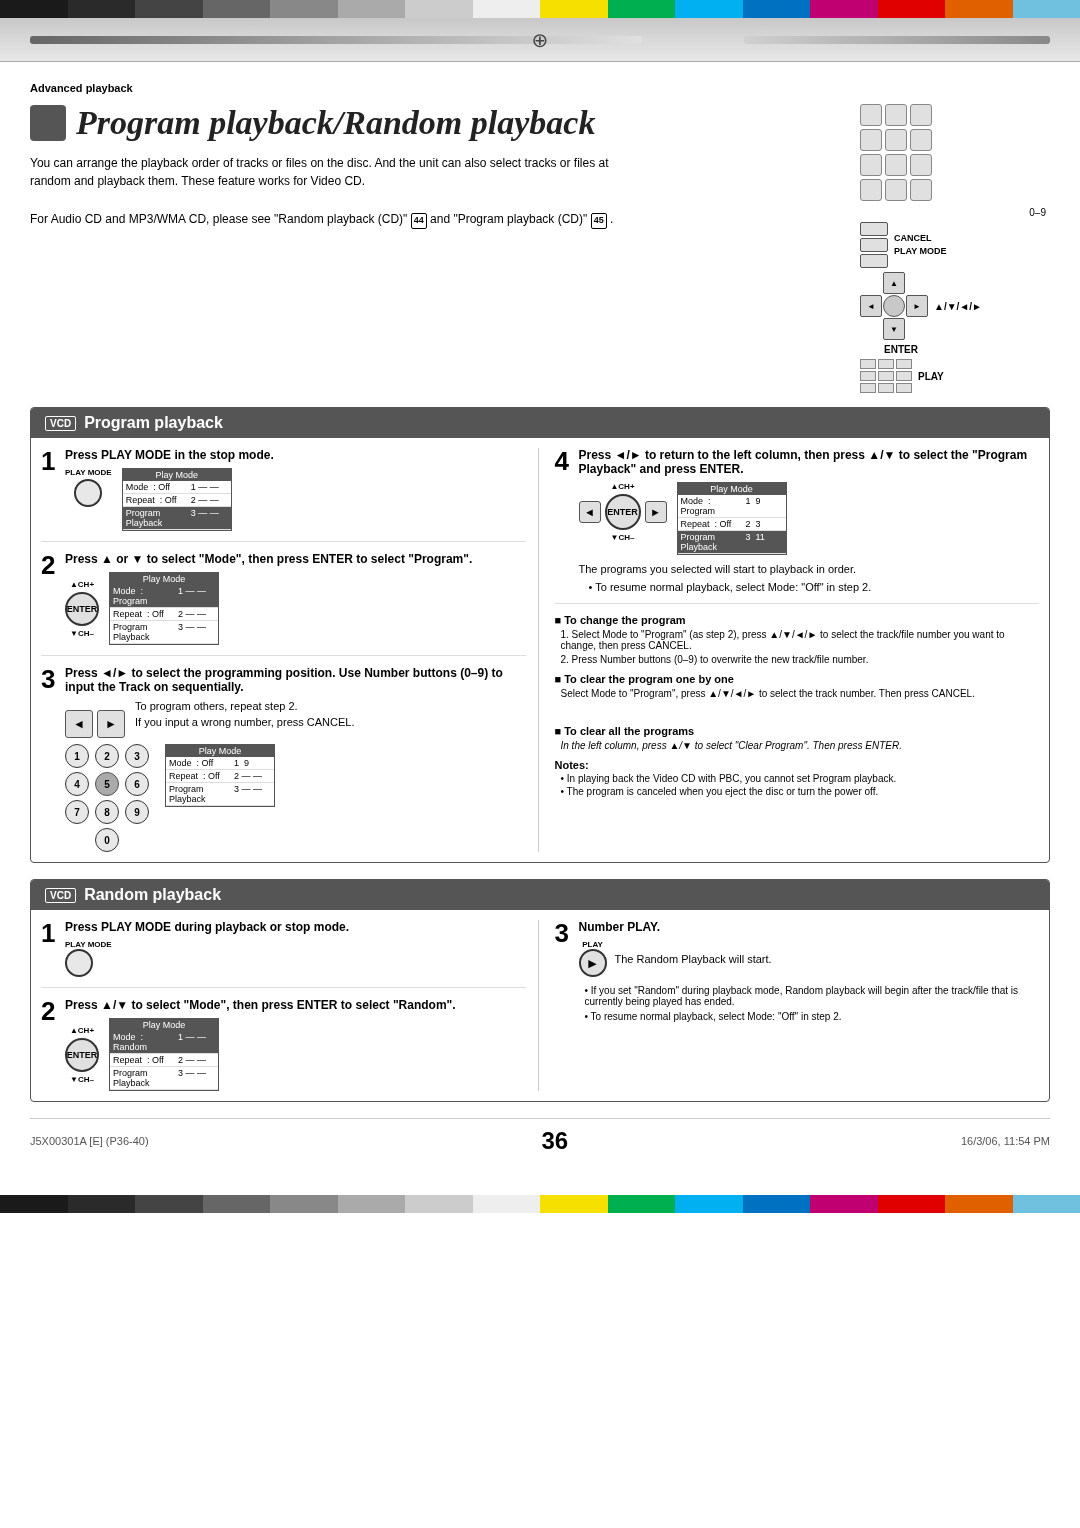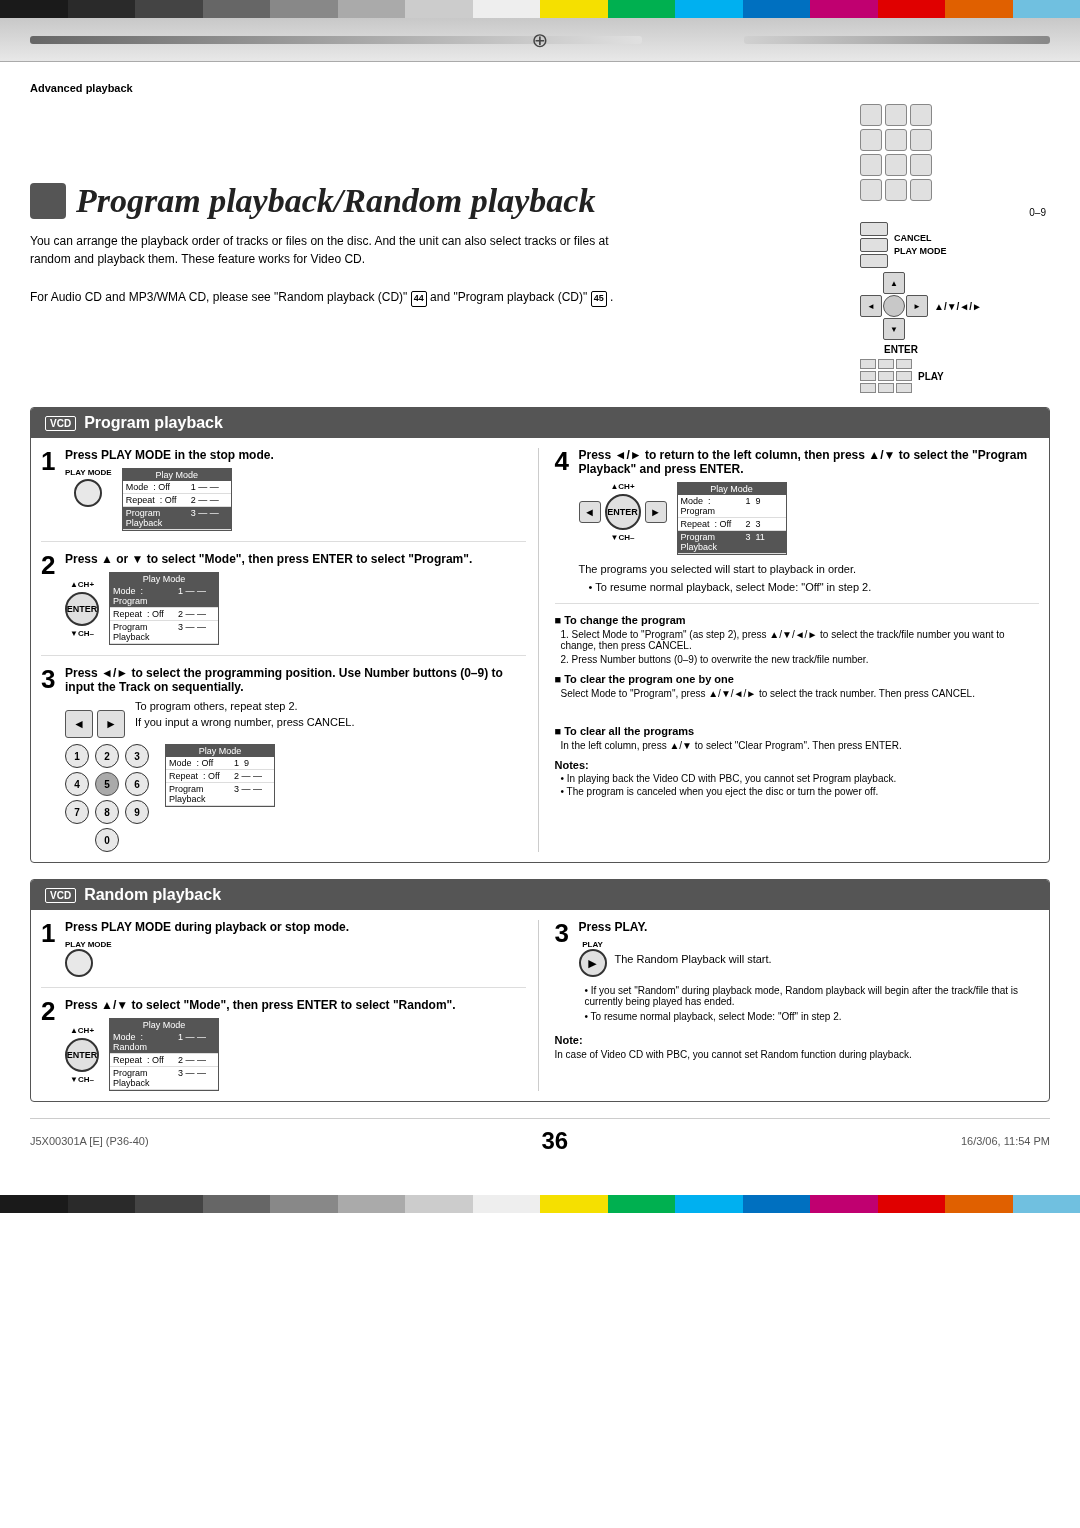--- a/index.html
+++ b/index.html
@@ -162,21 +162,21 @@
 <div style="display:flex; align-items:center; padding: 6px 30px; background: linear-gradient(to bottom, #c8c8c8, #e8e8e8); border-bottom: 1px solid #aaa; height: 44px; position: relative;">
   <div style="width: 60%; height: 8px; background: linear-gradient(to right, #666, #e0e0e0); border-radius: 3px;"></div>
   <div style="position:absolute; left:50%; top:50%; transform:translate(-50%,-50%); font-size:20px; color:#444;">⊕</div>
   <div style="width: 30%; height: 8px; background: linear-gradient(to left, #888, #d0d0d0); border-radius: 3px; margin-left: auto;"></div>
 </div>
 
 <div class="page-content">
 
   <div class="section-label">Advanced playback</div>
 
-  <div style="display: flex; align-items: center; gap: 20px; margin-bottom: 14px;">
+  <div style="display: flex; align-items: flex-start; gap: 20px; margin-bottom: 14px;">
     <div style="flex: 1;">
 
       <div style="display: flex; align-items: center; margin-bottom: 12px;">
         <div class="title-icon"></div>
         <span style="font-size: 34px; font-style: italic; font-weight: bold; font-family: Georgia, serif; color: #222;">Program playback/Random playback</span>
       </div>
 
       <div class="intro-text">You can arrange the playback order of tracks or files on the disc. And the unit can also select tracks or files at random and playback them. These feature works for Video CD.</div>
       <div class="intro-text" style="margin-top: 20px;">
         <span>For Audio CD and MP3/WMA CD, please see "Random playback (CD)"</span>
@@ -420,21 +420,21 @@
           <div style="font-size:10px; margin-left:6px;">2. Press Number buttons (0–9) to overwrite the new track/file number.</div>
         </div>
 
         <div style="margin-bottom:26px;">
           <div style="font-size:11px; font-weight:bold; margin-bottom:3px;">■ To clear the program one by one</div>
           <div style="font-size:10px; margin-left:6px;">Select Mode to "Program", press ▲/▼/◄/► to select the track number. Then press CANCEL.</div>
         </div>
 
         <div style="margin-bottom:8px;">
           <div style="font-size:11px; font-weight:bold; margin-bottom:3px;">■ To clear all the programs</div>
-          <div style="font-size:10px; margin-left:6px;">In the left column, press ▲/▼ to select "Clear Program". Then press ENTER.</div>
+          <div style="font-size:10px; margin-left:6px;font-style:italic;">In the left column, press ▲/▼ to select "Clear Program". Then press ENTER.</div>
         </div>
 
         <div>
           <div style="font-size:11px; font-weight:bold; margin-bottom:2px;">Notes:</div>
           <div style="font-size:10px; margin-left:6px; margin-bottom:2px;">• <span>In playing back the Video CD with PBC, you cannot set Program playback.</span></div>
           <div style="font-size:10px; margin-left:6px;">• <span>The program is canceled when you eject the disc or turn the power off.</span></div>
         </div>
 
       </div>
     </div>
@@ -491,37 +491,33 @@
           </div>
         </div>
 
       </div>
 
       <div style="flex:1; padding-left:4px;">
 
         <div style="display:flex; gap:6px; margin-bottom:10px;">
           <div style="font-size:26px; font-weight:bold; line-height:1; min-width:18px;">3</div>
           <div style="flex:1;">
-            <div style="font-size:12px; font-weight:bold; margin-bottom:6px;">Press PLAY.</div>
+            <div style="font-size:12px; font-weight:bold; margin-bottom:6px;">Number PLAY.</div>
             <div style="display:flex; gap:8px; align-items:center; margin-bottom:8px;">
               <div>
                 <div class="btn-label-small">PLAY</div>
                 <div style="width:28px; height:28px; border-radius:50%; border:2px solid #333; background:#e0e0e0; display:flex; align-items:center; justify-content:center; font-size:11px;">▶</div>
               </div>
               <div style="font-size:11px;">The Random Playback will start.</div>
             </div>
             <div style="font-size:10px; margin-left:6px; margin-bottom:4px;">• <span>If you set "Random" during playback mode, Random playback will begin after the track/file that is currently being played has ended.</span></div>
             <div style="font-size:10px; margin-left:6px;">• <span>To resume normal playback, select Mode: "Off" in step 2.</span></div>
           </div>
         </div>
 
-        <div style="margin-top:12px;">
-          <div style="font-size:11px; font-weight:bold; margin-bottom:3px;">Note:</div>
-          <div style="font-size:10px;">In case of Video CD with PBC, you cannot set Random function during playback.</div>
-        </div>
 
       </div>
     </div>
   </div>
 
   <div style="display:flex; justify-content:space-between; align-items:center; margin-top:12px; border-top:1px solid #ccc; padding-top:8px;">
     <div style="font-size:11px; color:#555;">J5X00301A [E] (P36-40)</div>
     <div style="font-size:24px; font-weight:bold;">36</div>
     <div style="font-size:11px; color:#555;">16/3/06, 11:54 PM</div>
   </div>

